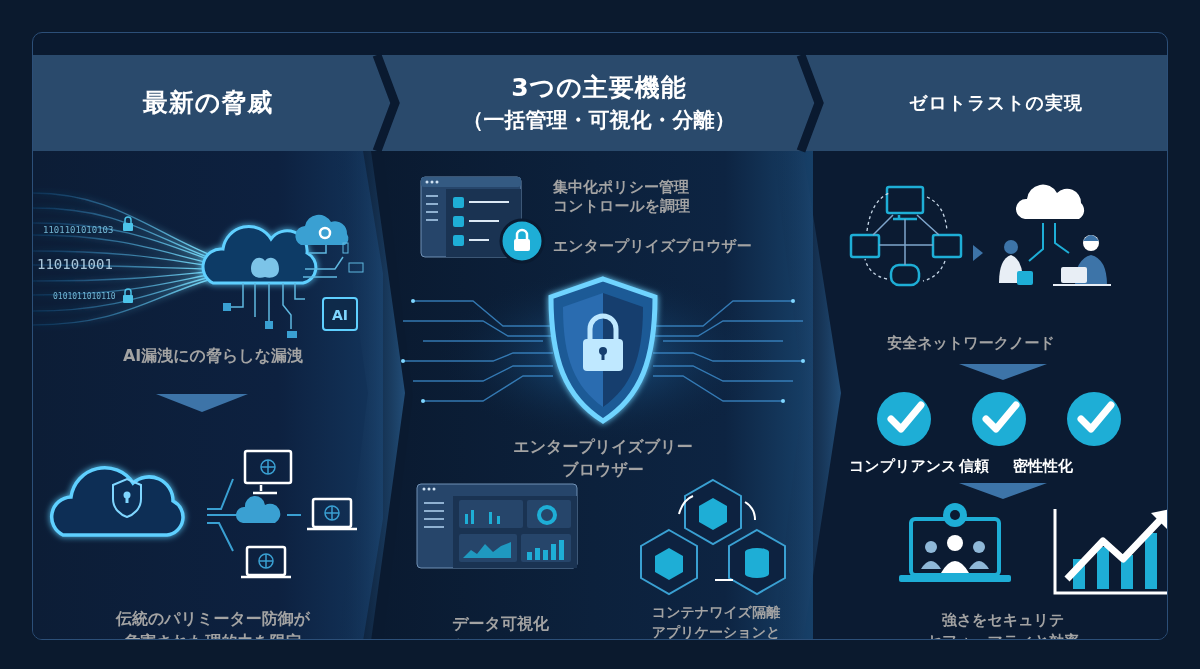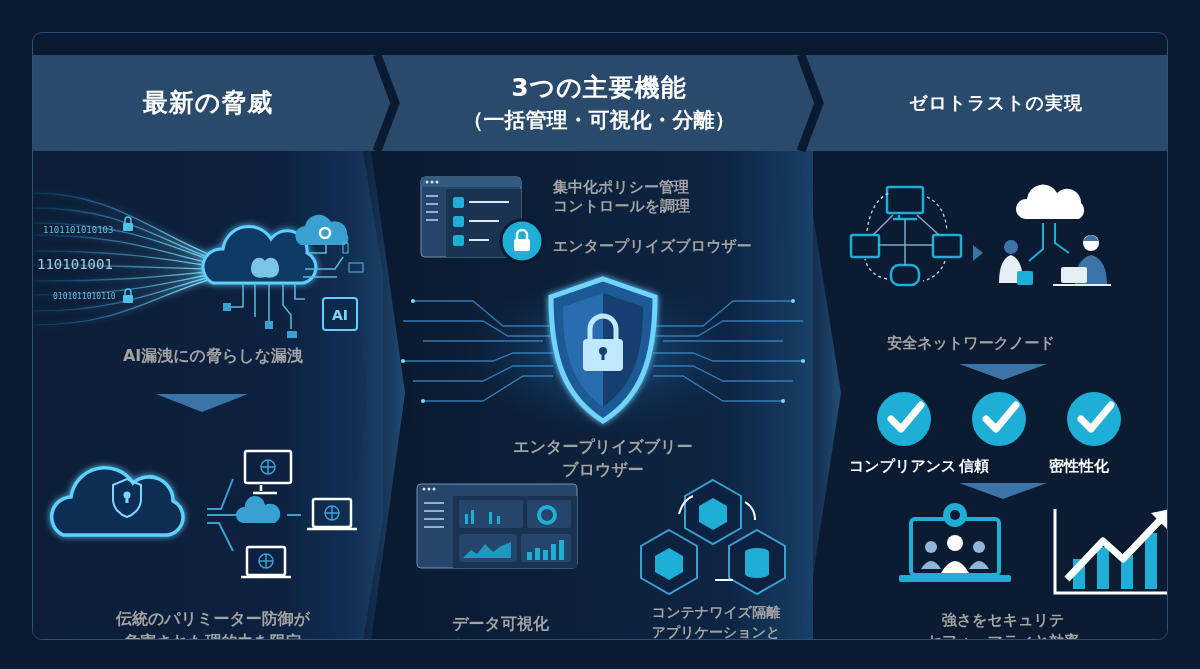--- a/index.html
+++ b/index.html
@@ -376,21 +376,21 @@
   <div class="check" style="left:1034px;top:359px;"></div>
   <svg width="330" height="60" style="left:836px;top:354px;">
     <g fill="none" stroke="#ffffff" stroke-width="7" stroke-linecap="round" stroke-linejoin="round">
       <path d="M22,32 l10,10 l20,-24"></path>
       <path d="M117,32 l10,10 l20,-24"></path>
       <path d="M212,32 l10,10 l20,-24"></path>
     </g>
   </svg>
   <div class="check-label" style="left:816px;width:112px;top:424px;">コンプリアンス</div>
   <div class="check-label" style="left:926px;width:80px;top:424px;">信頼</div>
-  <div class="check-label" style="left:1016px;width:92px;top:424px;">密性性化</div>
+  <div class="check-label" style="left:980px;width:92px;top:424px;">密性性化</div>
   <div class="down-arrow sm" style="left:926px;top:450px;"></div>
 
   <svg width="300" height="110" style="left:866px;top:464px;">
     <rect x="12" y="22" width="88" height="56" rx="4" fill="none" stroke="#1eaed6" stroke-width="4"></rect>
     <rect x="0" y="78" width="112" height="7" rx="2" fill="#1eaed6"></rect>
     <circle cx="56" cy="18" r="12" fill="#1eaed6"></circle>
       <circle cx="56" cy="18" r="5" fill="#0b1b32"></circle>
     <circle cx="32" cy="50" r="6" fill="#8fb8d8"></circle>
       <path d="M22,72 q10,-16 20,0 z" fill="#8fb8d8"></path>
     <circle cx="80" cy="50" r="6" fill="#8fb8d8"></circle>

